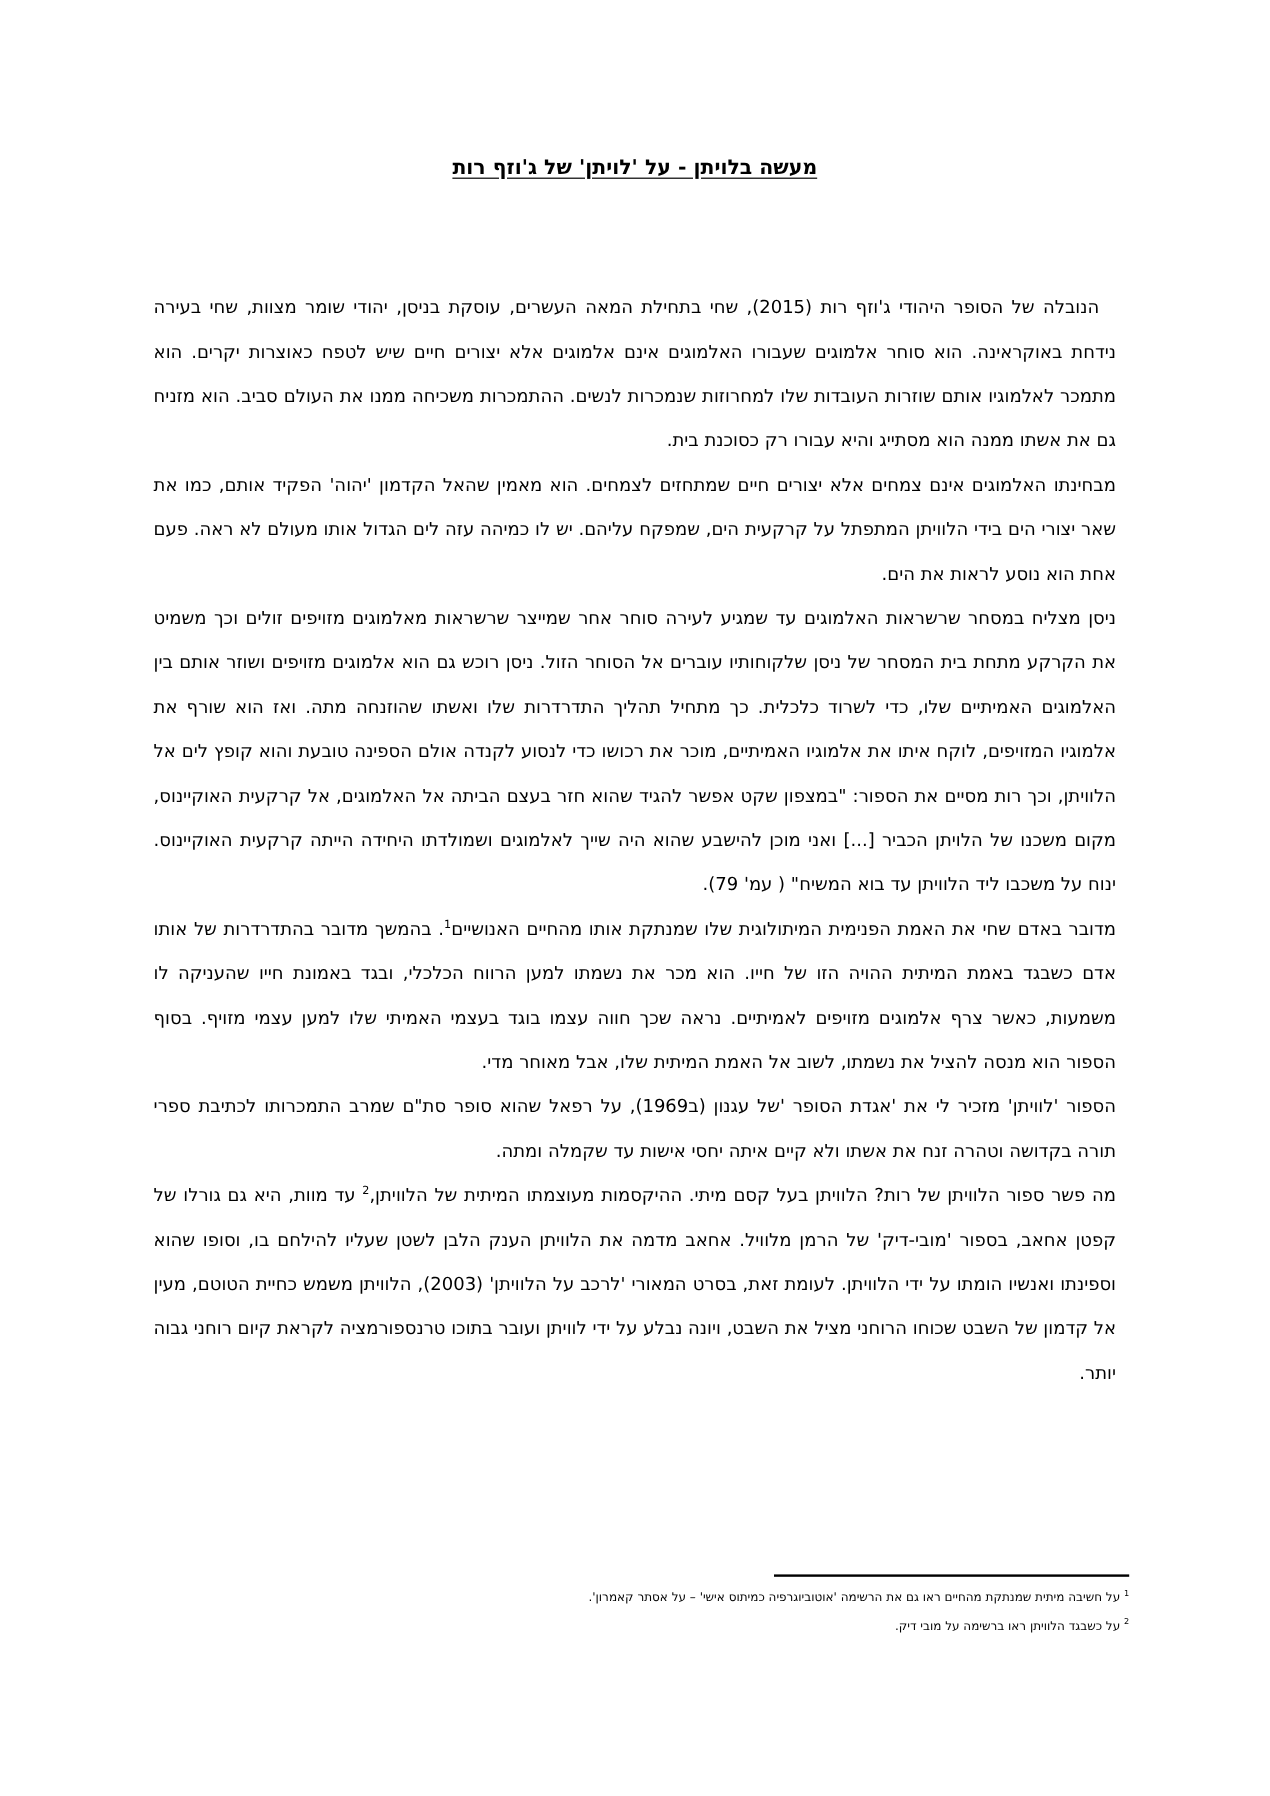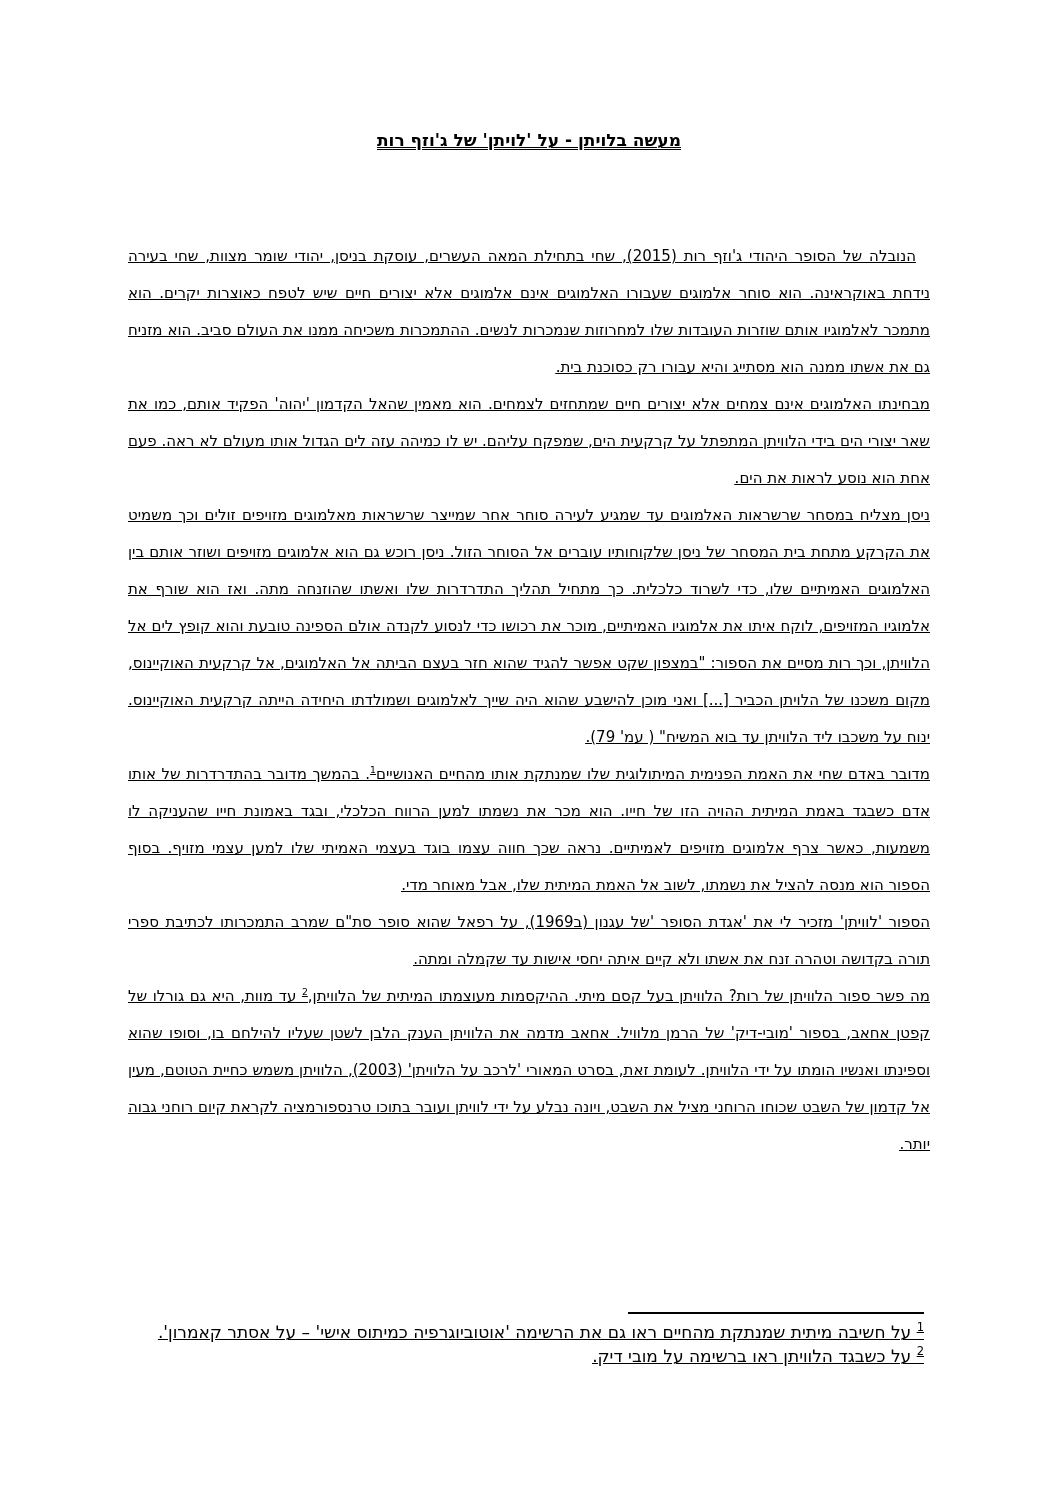--- a/index.html
+++ b/index.html
@@ -1,15 +1,15 @@
 <!DOCTYPE html>
 <html lang="he" dir="rtl"><head>
 <meta charset="utf-8">
 <style>
-  * { box-sizing: border-box; text-decoration: underline; }
+  * { box-sizing: border-box; }
   html, body {
     margin: 0; padding: 0; background: #ffffff;
   }
   .page {
     position: relative;
     width: 1058px;
     height: 1497px;
     background: #ffffff;
     color: #000000;
     direction: rtl;
@@ -40,23 +40,23 @@
   .body-text p { margin: 0; padding: 0; }
   p.first-indent { text-indent: 14px; }
   sup.ref {
     font-size: 0.62em;
     vertical-align: super;
     line-height: 0;
   }
   .footnotes {
     position: absolute;
     top: 1312px;
-    right: 134px;
+    right: 117px;
     width: 802px;
-    font-size: 17px;
+    font-size: 10px;
     line-height: 24px;
   }
   .fn-sep {
     width: 296px;
     height: 0;
     border-top: 2px solid #000000;
     margin-bottom: 6px;
   }
   .footnote { text-align: right; }
   .footnote sup {

